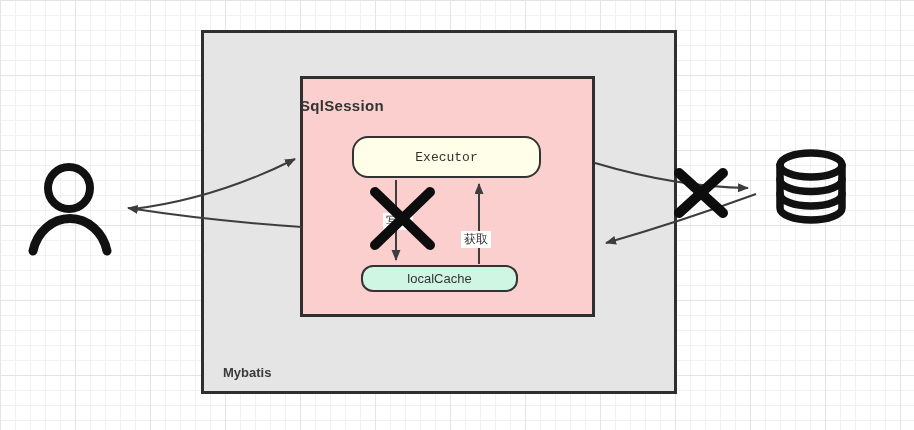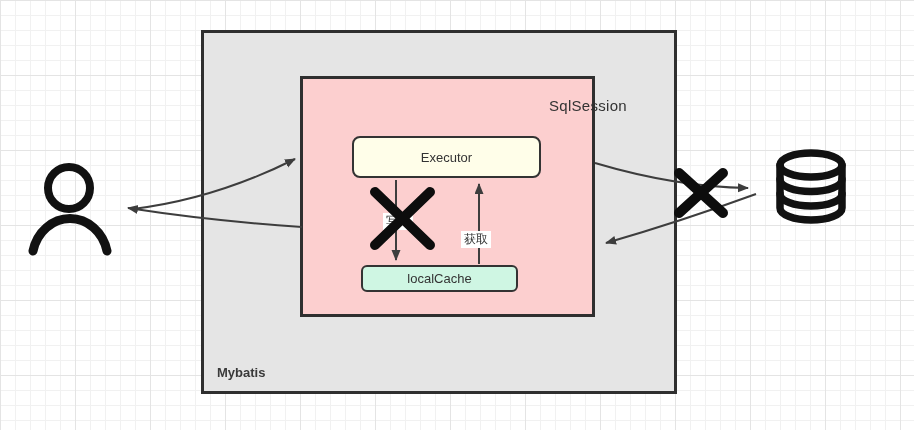--- a/index.html
+++ b/index.html
@@ -13,41 +13,41 @@
       linear-gradient(#f1f1f1 1px, transparent 1px),
       linear-gradient(90deg, #f1f1f1 1px, transparent 1px);
     background-size:75px 75px,75px 75px,15px 15px,15px 15px;
   }
   .abs{position:absolute;box-sizing:border-box;}
   .outer-box{
     left:201px;top:30px;width:476px;height:364px;
     background:#e5e5e5;border:3px solid #2f2f2f;
   }
   .outer-label{
-    left:217px;top:365px;font-size:13px;font-weight:bold;color:#3a3a3a;
+    left:223px;top:365px;font-size:13px;font-weight:bold;color:#3a3a3a;
   }
   .session-box{
     left:300px;top:76px;width:295px;height:241px;
     background:#fccfcf;border:3px solid #2f2f2f;
   }
   .session-title{
-    left:300px;top:97px;width:295px;text-align:right;
-    font-size:15px;font-weight:normal;color:#333;letter-spacing:.3px;margin-left:32px;
+    left:300px;top:97px;width:295px;text-align:left;
+    font-size:15px;font-weight:bold;color:#333;letter-spacing:.3px;
   }
   .node{
     display:flex;align-items:center;justify-content:center;
     font-size:13px;color:#333;border:2px solid #333;
   }
   .node-executor{
     left:352px;top:136px;width:189px;height:42px;
-    background:#fffee9;border-radius:8px;
+    background:#fffee9;border-radius:16px;font-family:Liberation Mono, monospace;
   }
   .node-cache{
     left:361px;top:265px;width:157px;height:27px;
-    background:#cff6e3;border-radius:6px;
+    background:#cff6e3;border-radius:12px;
   }
   .edge-label{
     font-size:12px;color:#333;background:#fff;
     padding:1px 3px;line-height:15px;
   }
   .lbl-store{left:383px;top:213px;}
   .lbl-get{left:461px;top:231px;}
   svg.layer{left:0;top:0;width:914px;height:430px;pointer-events:none;}
   .z1{z-index:1}.z2{z-index:2}.z3{z-index:3}.z4{z-index:4}.z5{z-index:5}.z6{z-index:6}
 </style>

